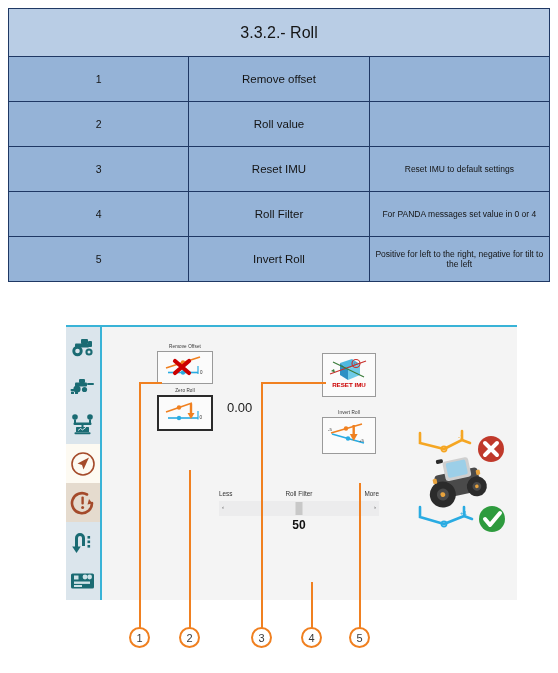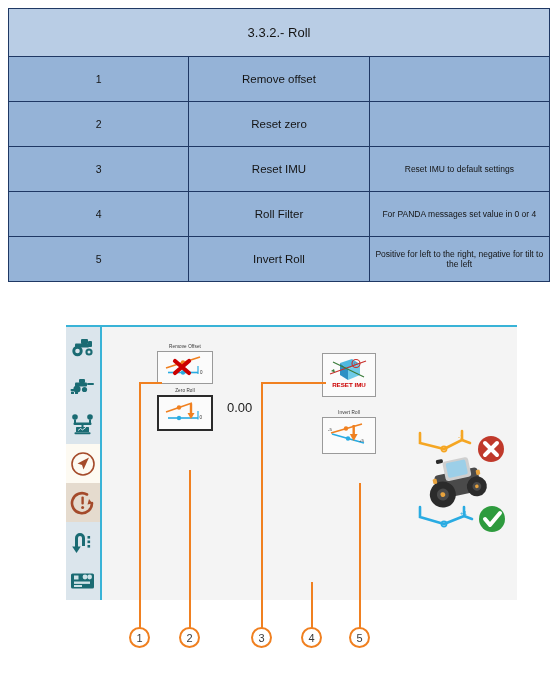--- a/index.html
+++ b/index.html
@@ -26,21 +26,21 @@
   }
   .doc-table td, .doc-table th {
     border: 1px solid #1f3864;
     padding: 0;
     vertical-align: middle;
   }
   .tbl-header {
     background: #b9cde5;
     height: 47px;
     text-align: center;
-    font-size: 13px;
+    font-size: 16px;
     font-weight: normal;
     color: #141414;
   }
   .doc-table tbody td {
     background: #95b3d7;
     height: 44px;
     color: #141414;
   }
   .col-num {
     width: 21px;
@@ -207,21 +207,21 @@
     </tr>
   </thead>
   <tbody>
     <tr>
       <td class="col-num">1</td>
       <td class="col-label">Remove offset</td>
       <td class="col-desc"></td>
     </tr>
     <tr>
       <td class="col-num">2</td>
-      <td class="col-label">Reset zero</td>
+      <td class="col-label">Roll value</td>
       <td class="col-desc"></td>
     </tr>
     <tr>
       <td class="col-num">3</td>
       <td class="col-label">Reset IMU</td>
       <td class="col-desc">Reset IMU to default settings</td>
     </tr>
     <tr>
       <td class="col-num">4</td>
       <td class="col-label">Roll Filter</td>
@@ -456,20 +456,33 @@
             <path d="M50 89 L58 92"></path>
           </g>
           <circle cx="30" cy="97" r="2.6" fill="none" stroke="#29abe2" stroke-width="1.6"></circle>
           <text x="46" y="88" font-size="6" fill="#29abe2" font-family="'Liberation Sans',sans-serif">+1</text>
 
           <circle cx="78" cy="92" r="13" fill="#2e9b3e"></circle>
           <path d="M71 92 L76 98 L86 86" stroke="#ffffff" stroke-width="4" fill="none" stroke-linecap="round" stroke-linejoin="round"></path>
         </svg>
       </div>
 
+      <div class="slider-wrap" style="left:115px; top:163px; width:160px;">
+        <div class="slider-labels">
+          <span class="sl-left">Less</span>
+          <span class="sl-mid">Roll Filter</span>
+          <span class="sl-right">More</span>
+        </div>
+        <div class="slider-track">
+          <span class="slider-arrow left">‹</span>
+          <span class="slider-thumb"></span>
+          <span class="slider-arrow right">›</span>
+        </div>
+        <div class="slider-value">50</div>
+      </div>
 
     </div>
   </div>
 
   <div class="leader leader-h" style="left:139px; top:82px; width:23px;"></div>
   <div class="leader leader-v" style="left:139px; top:82px; height:255px;"></div>
 
   <div class="leader leader-v" style="left:189px; top:170px; height:167px;"></div>
 
   <div class="leader leader-h" style="left:261px; top:82px; width:65px;"></div>

